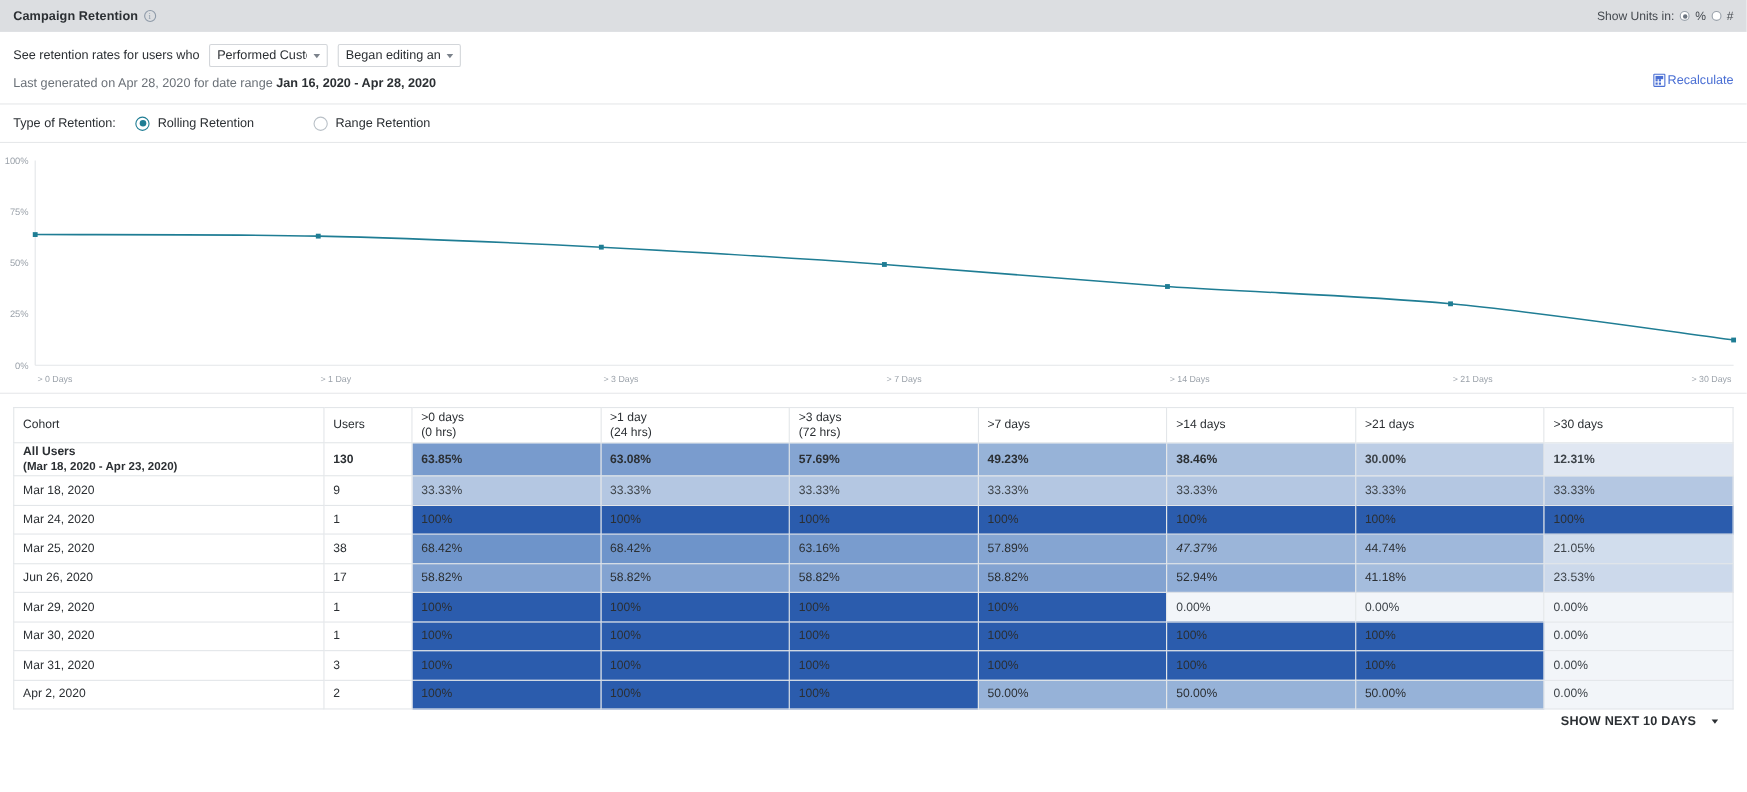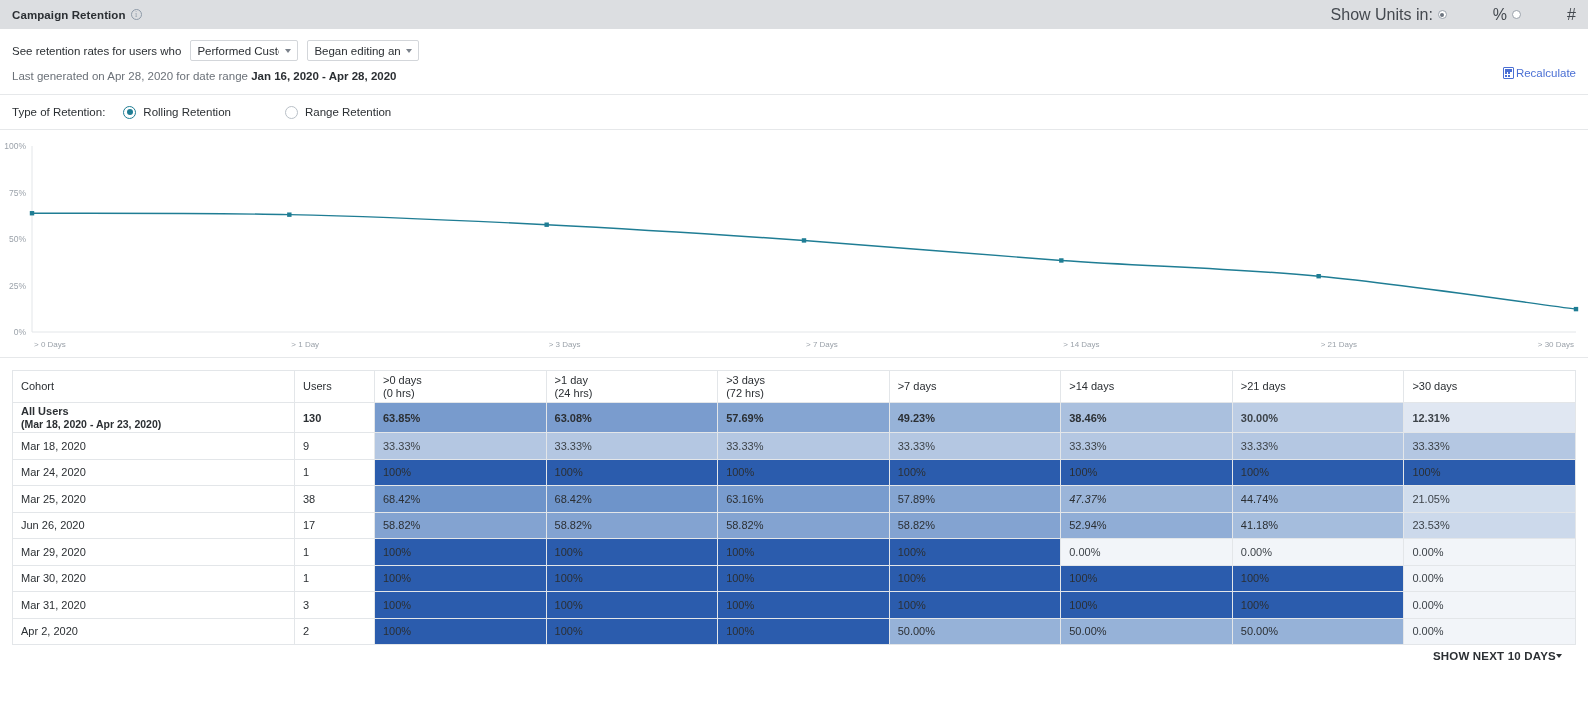--- a/index.html
+++ b/index.html
@@ -32,21 +32,21 @@
   .units-wrap { display: flex; align-items: center; gap: 5px; font-size: 11px; color: #5a6068; }
   .mini-radio {
     width: 9px; height: 9px; border-radius: 50%;
     border: 1px solid #9aa2ab; background: #fff;
     display: inline-block; position: relative;
   }
   .mini-radio.on::after {
     content: ""; position: absolute; left: 1.5px; top: 1.5px;
     width: 4px; height: 4px; border-radius: 50%; background: #6d7580;
   }
-  .units-label { font-size: 16px; color: #44494f; margin-left: 41px; }
+  .units-label { font-size: 11px; color: #44494f; }
 
   
   .filterbar {
     padding: 11px 12px 0 12px;
     display: flex; align-items: center;
     justify-content: space-between;
     position: relative;
   }
   .filter-left { display: flex; align-items: center; gap: 9px; }
   .filter-text { font-size: 11.5px; color: #2b2f33; }
@@ -141,21 +141,21 @@
   td.cell.dark-text { color: #3d4349; }
   tr.allusers td { height: 27px; }
 
   .tablefoot {
     display: flex; justify-content: flex-end;
     padding: 5px 14px 0 0;
   }
   .shownext {
     font-size: 11.5px; font-weight: bold; color: #2b2f33;
     letter-spacing: .2px; cursor: pointer;
-    display: flex; align-items: center; gap: 0;
+    display: flex; align-items: center; gap: 14px;
   }
   .shownext .caret { border-top-color: #2b2f33; }
 </style>
 </head>
 <body>
 
 <div class="titlebar">
   <div class="titlebar-left">
     <span class="title-text">Campaign Retention</span>
     <span class="info-icon">i</span>

